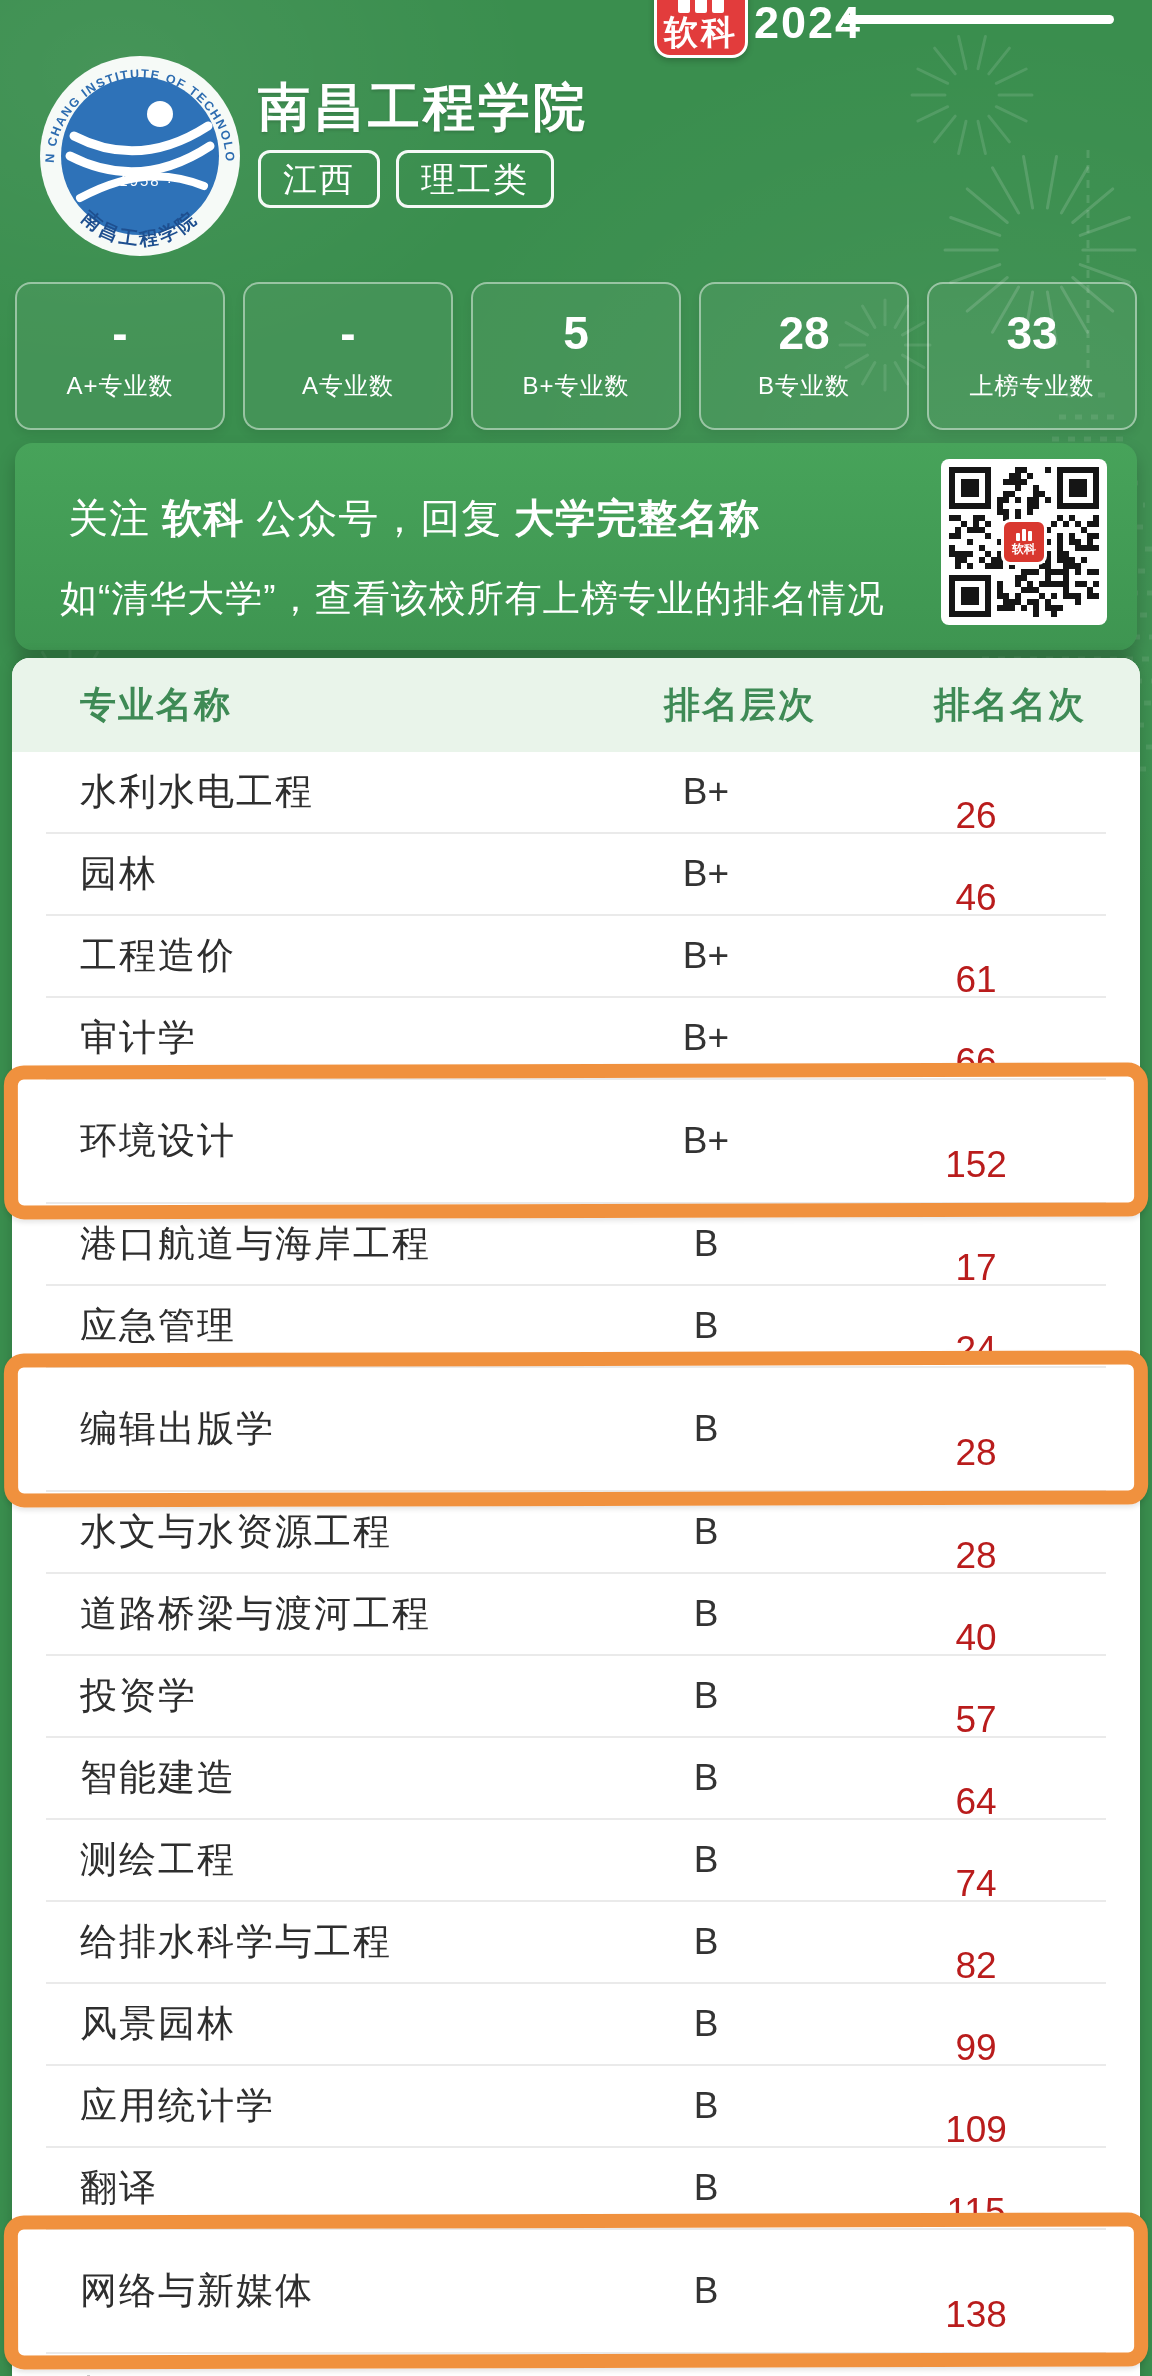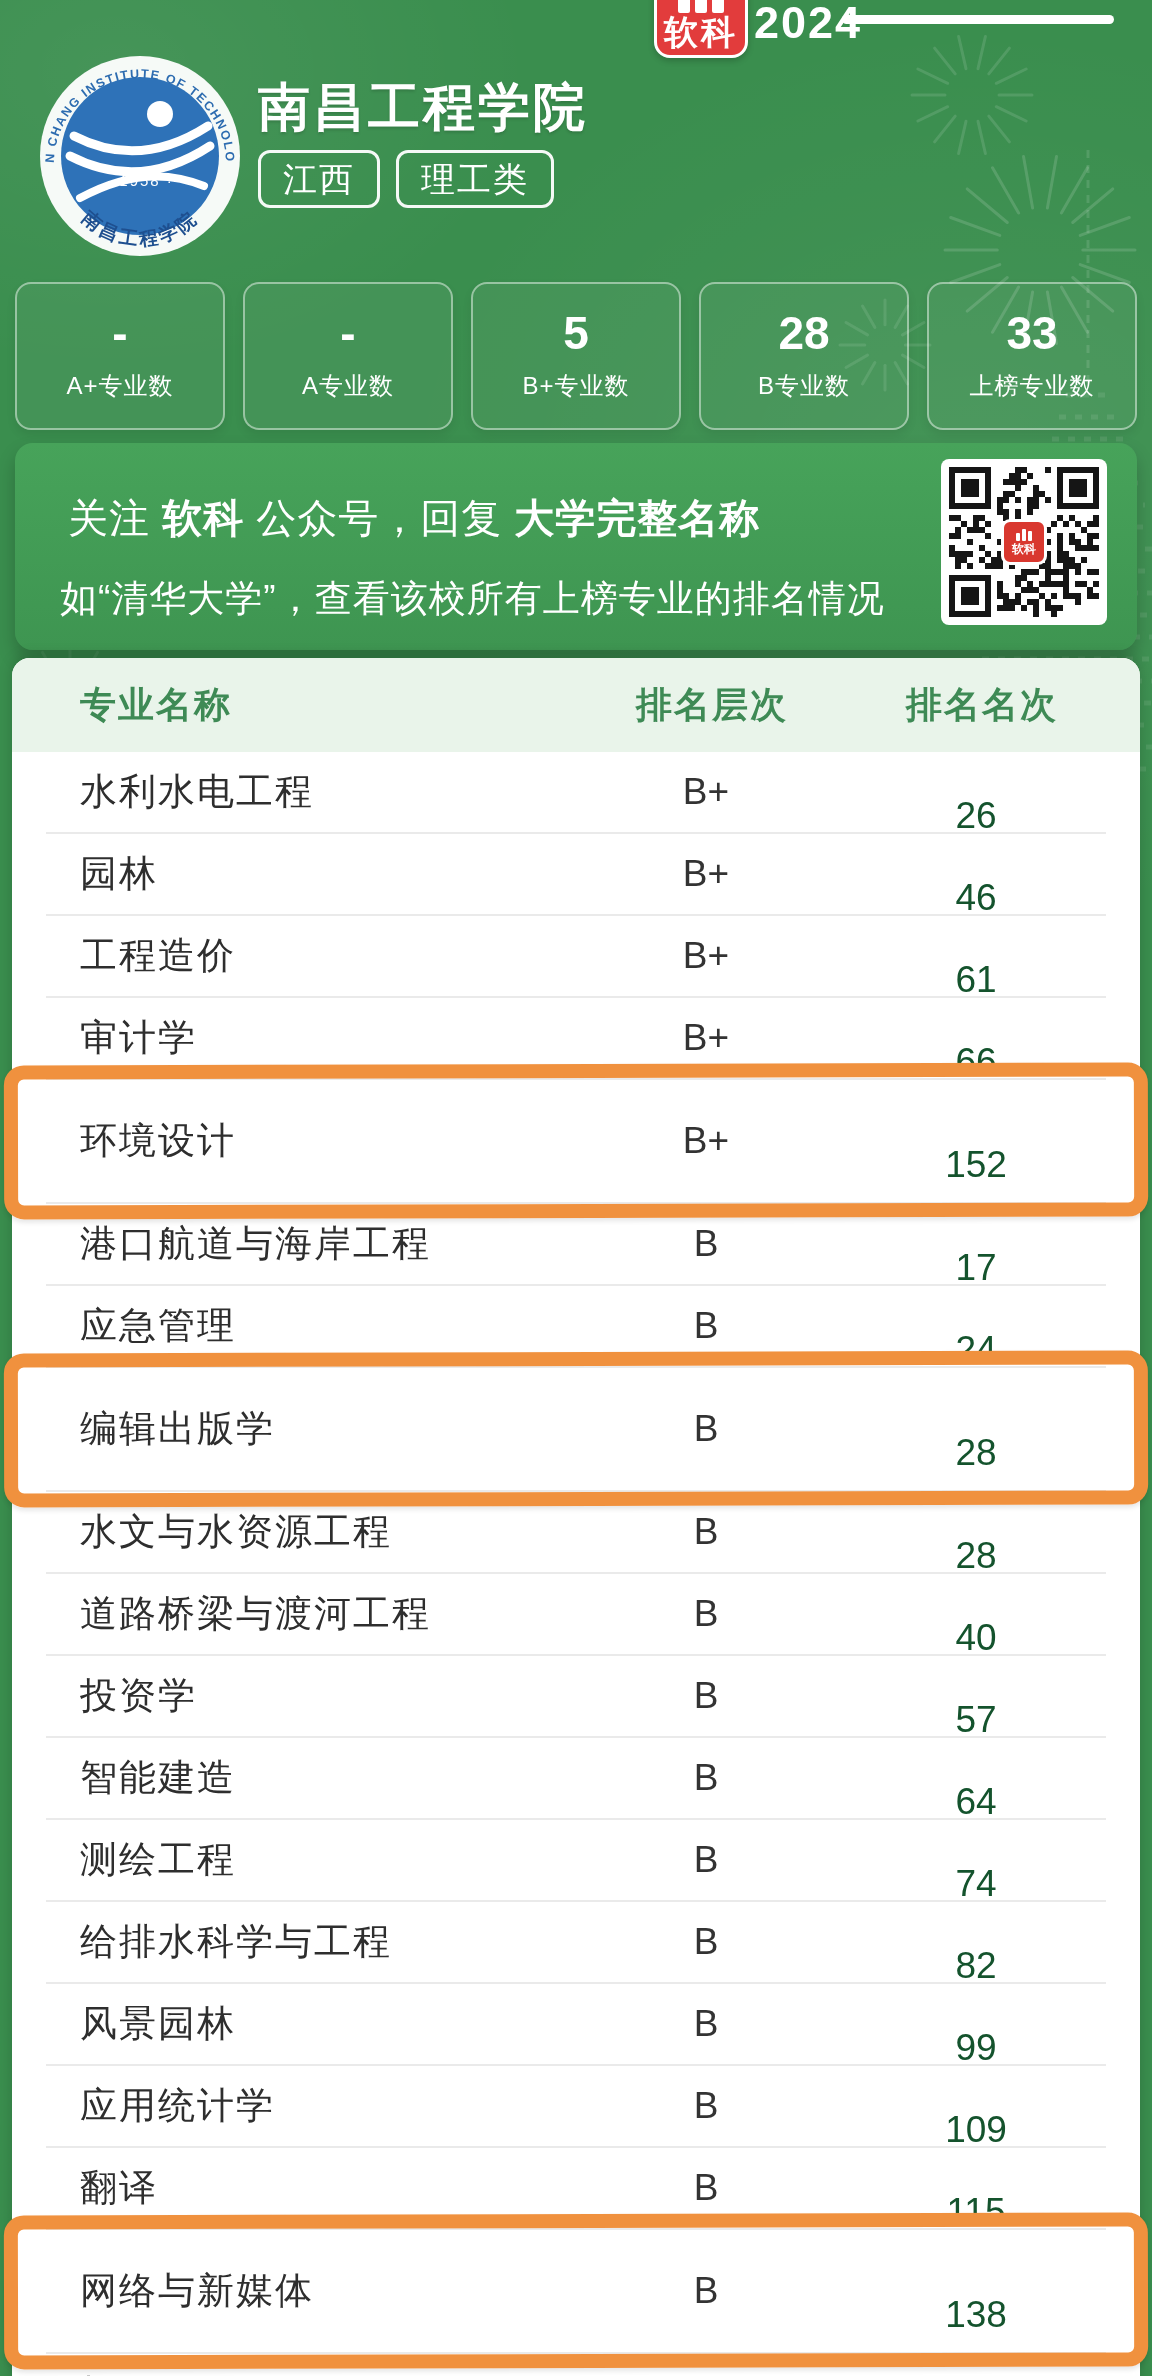--- a/index.html
+++ b/index.html
@@ -62,31 +62,31 @@
   .qr-center .mini-bars{display:flex;gap:2px;align-items:flex-end;height:12px;}
   .qr-center .mini-bars i{display:block;width:4px;background:#fff;border-radius:1px;}
   .qr-center .mini-bars i:nth-child(1){height:8px;}
   .qr-center .mini-bars i:nth-child(2){height:12px;}
   .qr-center .mini-bars i:nth-child(3){height:10px;}
   .qr-center-label{font-size:12px;font-weight:bold;color:#fff;line-height:1;}
   
   .table-card{position:absolute;left:12px;right:12px;top:658px;height:1760px;background:#fff;
     border-radius:18px 18px 0 0;box-shadow:0 -2px 14px rgba(0,0,0,.18);color:#2e2e2e;}
   .thead{height:94px;background:#e9f4ea;border-radius:18px 18px 0 0;display:flex;align-items:center;
-    padding-left:68px;padding-right:28px;font-weight:bold;color:#3e8a55;font-size:36px;letter-spacing:2px;}
+    padding-left:68px;font-weight:bold;color:#3e8a55;font-size:36px;letter-spacing:2px;}
   .th-name{flex:1;text-align:left;}
   .th-tier{width:200px;text-align:center;}
   .th-rank{width:260px;margin-left:40px;text-align:center;}
   .tbody{position:relative;}
   .trow{height:82px;margin:0 34px;display:flex;align-items:center;
     border-bottom:2px solid #eaeaea;position:relative;font-size:37px;}
   .trow.hl{height:124px;}
   .c-name{flex:1;padding-left:34px;letter-spacing:2px;color:#2e2e2e;}
   .c-tier{width:200px;text-align:center;color:#333;}
-  .c-rank{width:260px;margin-left:40px;text-align:center;color:#14532d;margin-top:48px;}
+  .c-rank{width:260px;margin-left:40px;text-align:center;color:#b91c1c;margin-top:48px;}
   .hbox{position:absolute;left:-42px;right:-42px;top:-16px;bottom:-16px;
     border:14px solid #f0913e;border-radius:20px;z-index:10;pointer-events:none;
     transform:rotate(-.15deg);box-shadow:0 3px 5px rgba(0,0,0,.10);}
 </style>
 </head>
 <body>
 
 <div class="stage">
 
   <svg class="decor" id="decor-svg" viewBox="0 0 1152 860">

